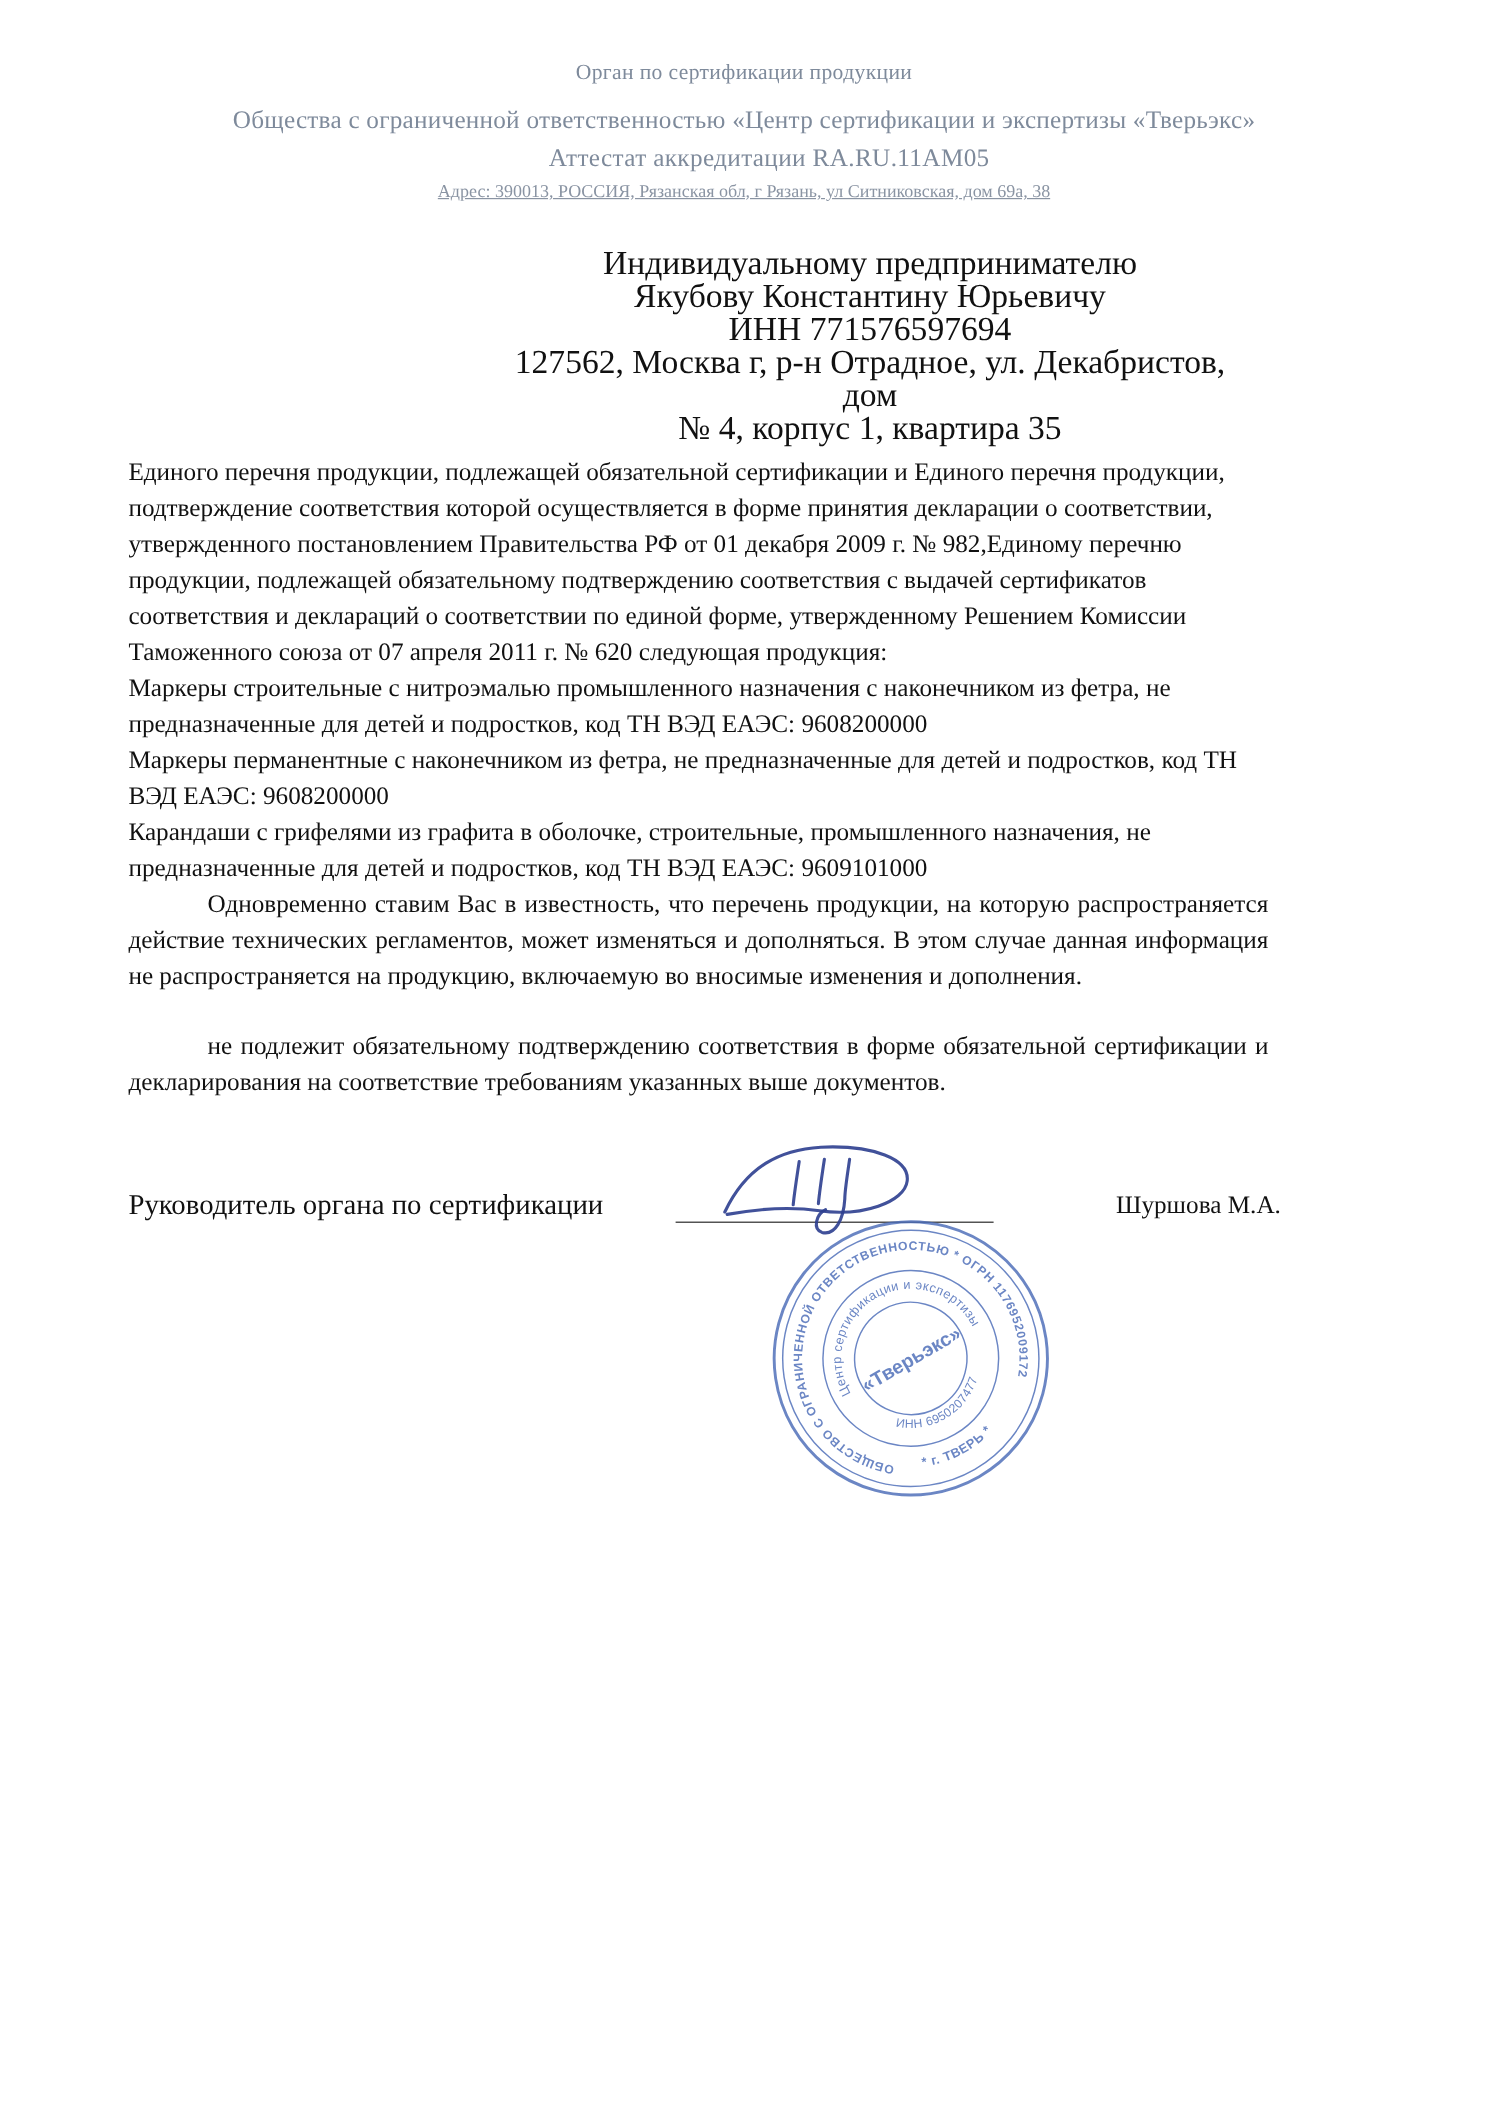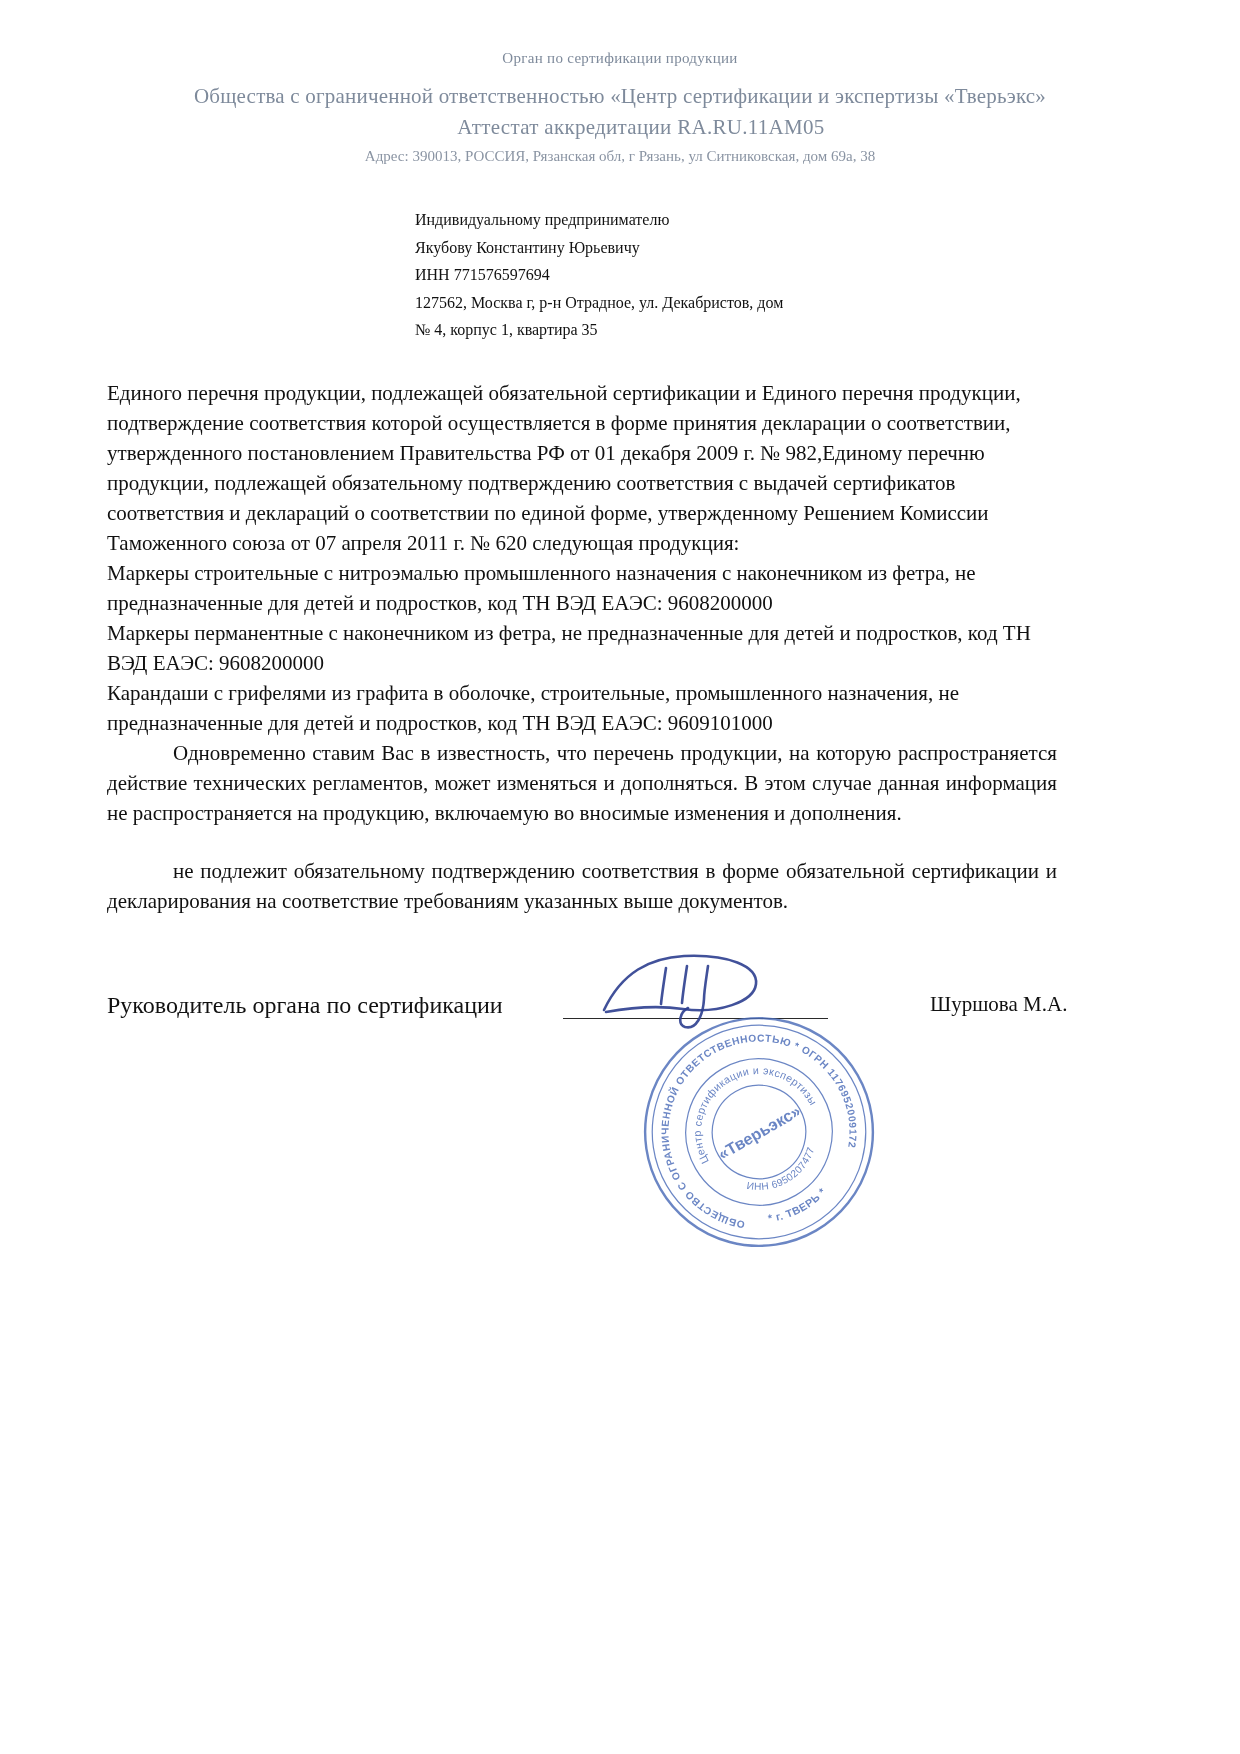--- a/index.html
+++ b/index.html
@@ -3,30 +3,30 @@
 <meta charset="utf-8">
 <style>
   html,body{margin:0;padding:0;background:#ffffff;}
   .page{
     position:relative;width:1240px;height:1754px;background:#ffffff;
     font-family:"Liberation Serif","DejaVu Serif",serif;color:#111;
     overflow:hidden;
   }
   
   .letterhead{position:absolute;top:50px;left:0;width:100%;text-align:center;color:#7e8a9b;}
-  .lh-1{font-size:15px;letter-spacing:.3px;}
+  .lh-1{font-size:18px;letter-spacing:.3px;}
   .lh-2{font-size:21px;margin-top:17px;letter-spacing:.2px;}
   .lh-3{font-size:21px;margin-top:6px;letter-spacing:.3px;padding-left:42px;}
-  .lh-4{font-size:15px;margin-top:8px;color:#8a94a3;}
+  .lh-4{font-size:15px;margin-top:8px;color:#8a94a3;text-decoration:underline;}
   .lh-5{font-size:14px;margin-top:3px;color:#8a94a3;}
   
   .ref{position:absolute;left:107px;top:206px;font-size:22px;line-height:34px;}
   
-  .recipient{position:absolute;right:205px;top:206px;width:620px;text-align:left;
-    font-size:16px;line-height:27.5px;}
+  .recipient{position:absolute;right:205px;top:206px;width:620px;text-align:center;
+    font-size:28px;line-height:27.5px;}
   
   .body-text{position:absolute;left:107px;top:378px;width:950px;font-size:21px;line-height:30px;}
   .body-text p{margin:0;}
   .p-indent{text-indent:66px;}
   .p-just{text-align:justify;}
   .conclusion{margin-top:28px !important;}
   
   .sig-role{position:absolute;left:107px;top:992px;font-size:24px;}
   .sig-name{position:absolute;left:930px;top:992px;font-size:21px;}
   .sig-line{position:absolute;left:563px;top:1016px;width:265px;height:2px;

